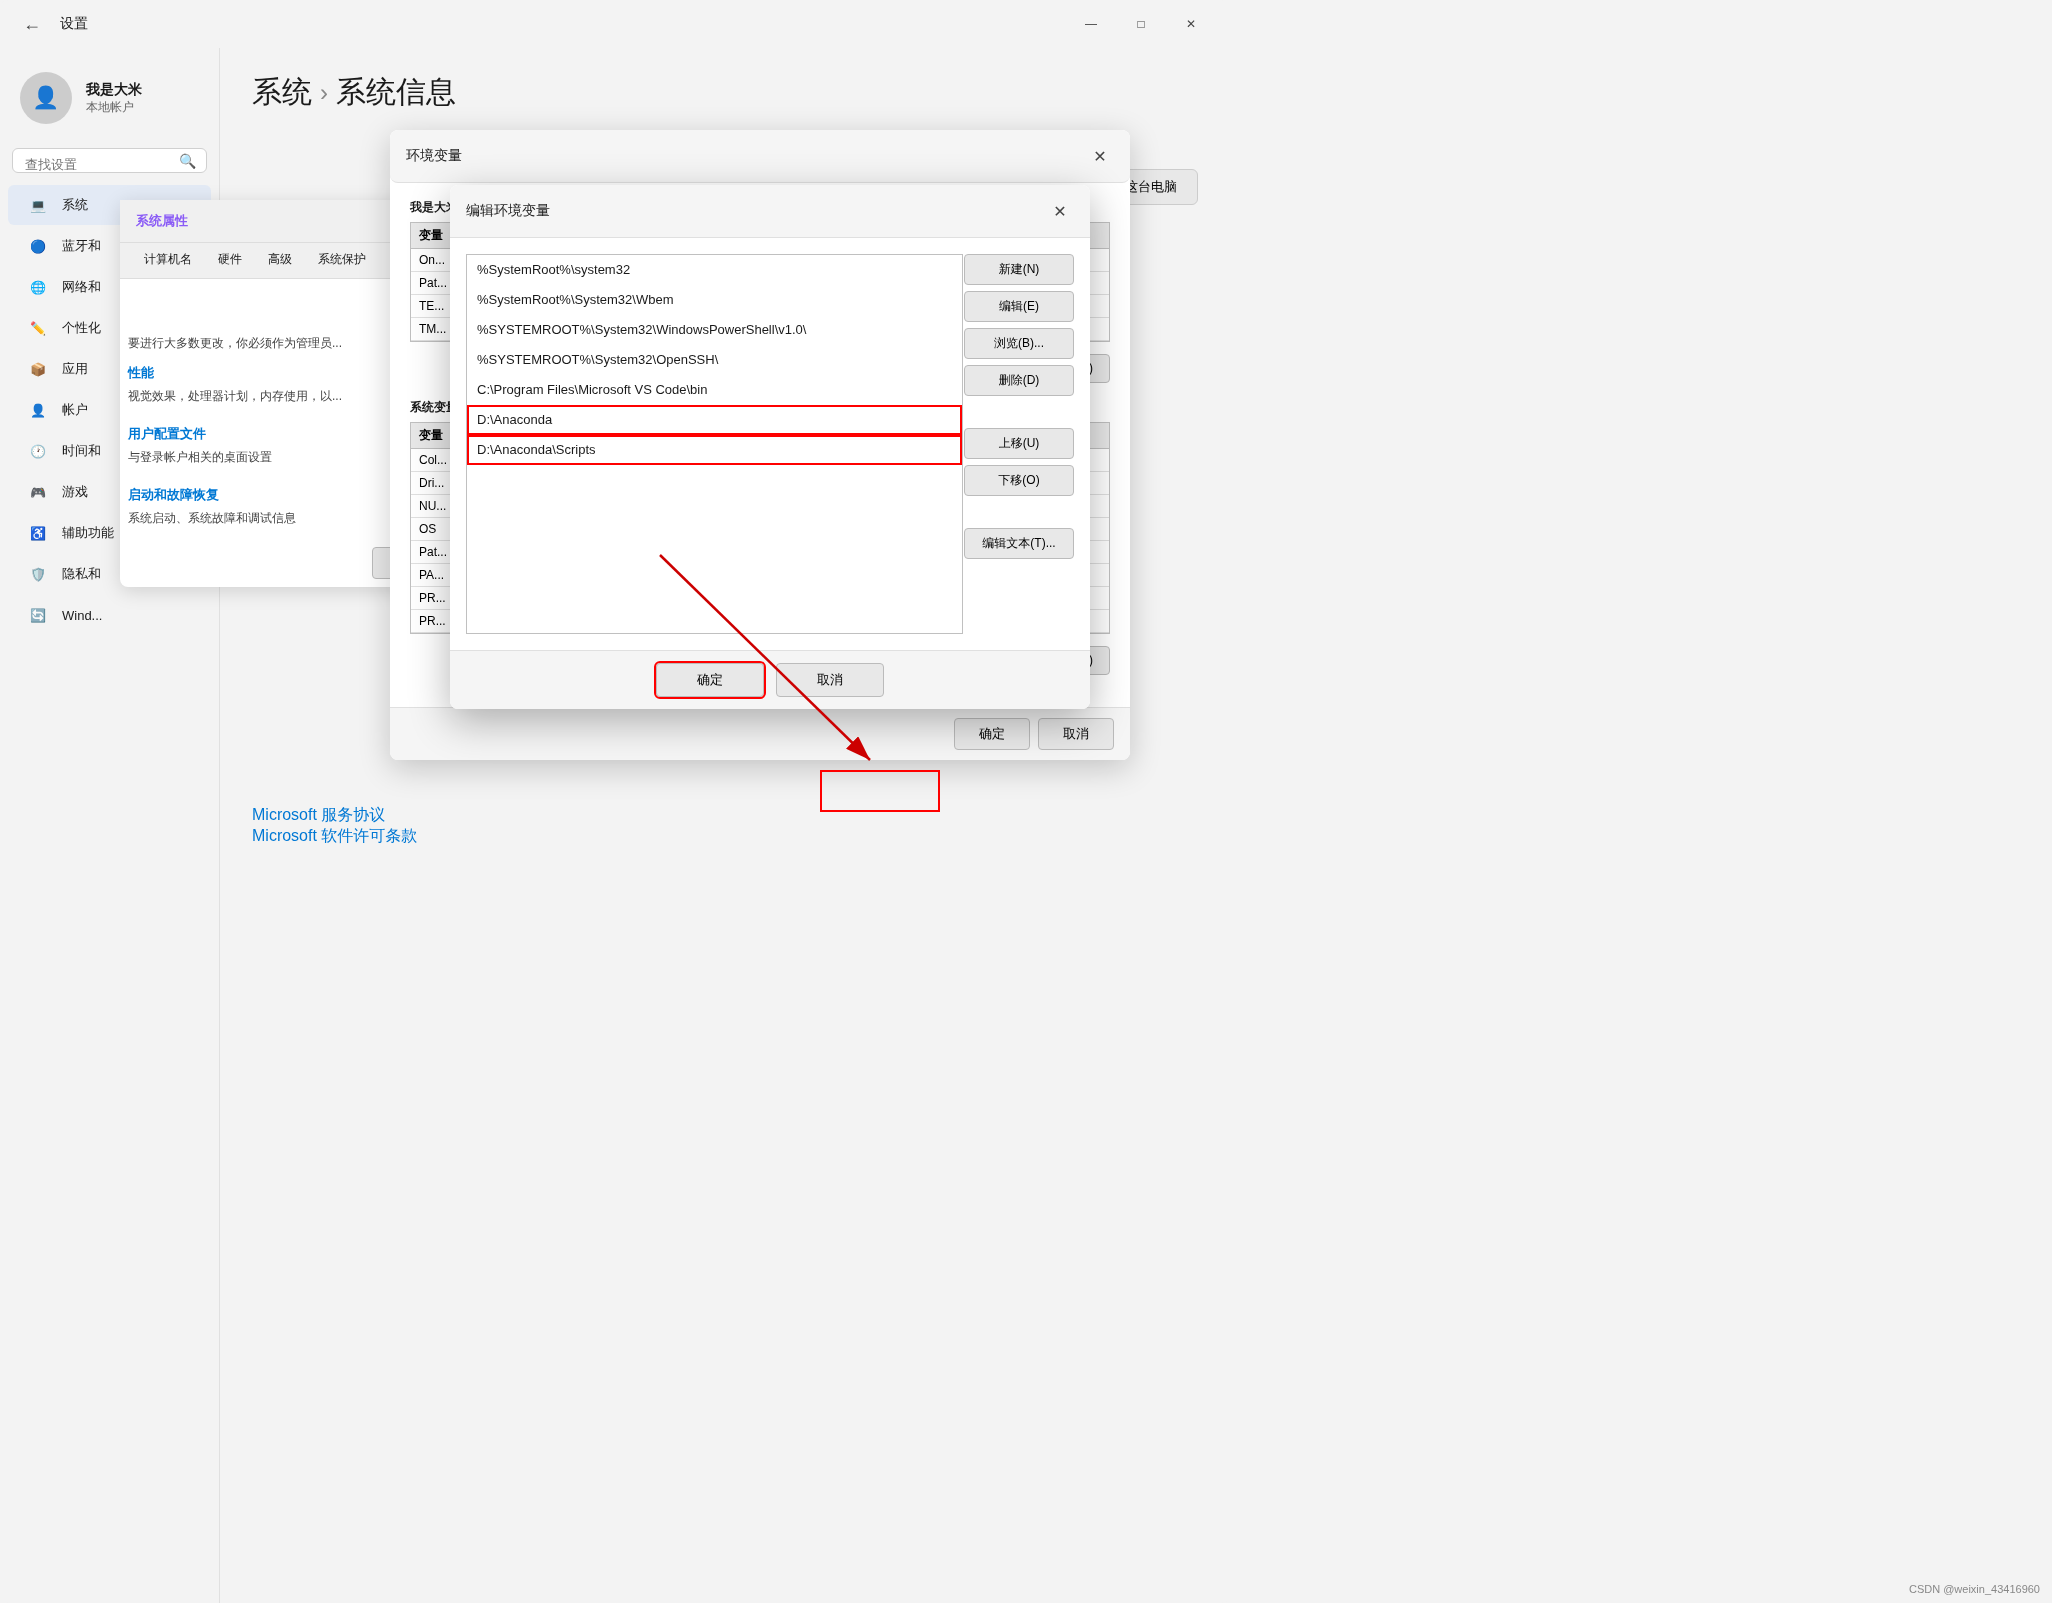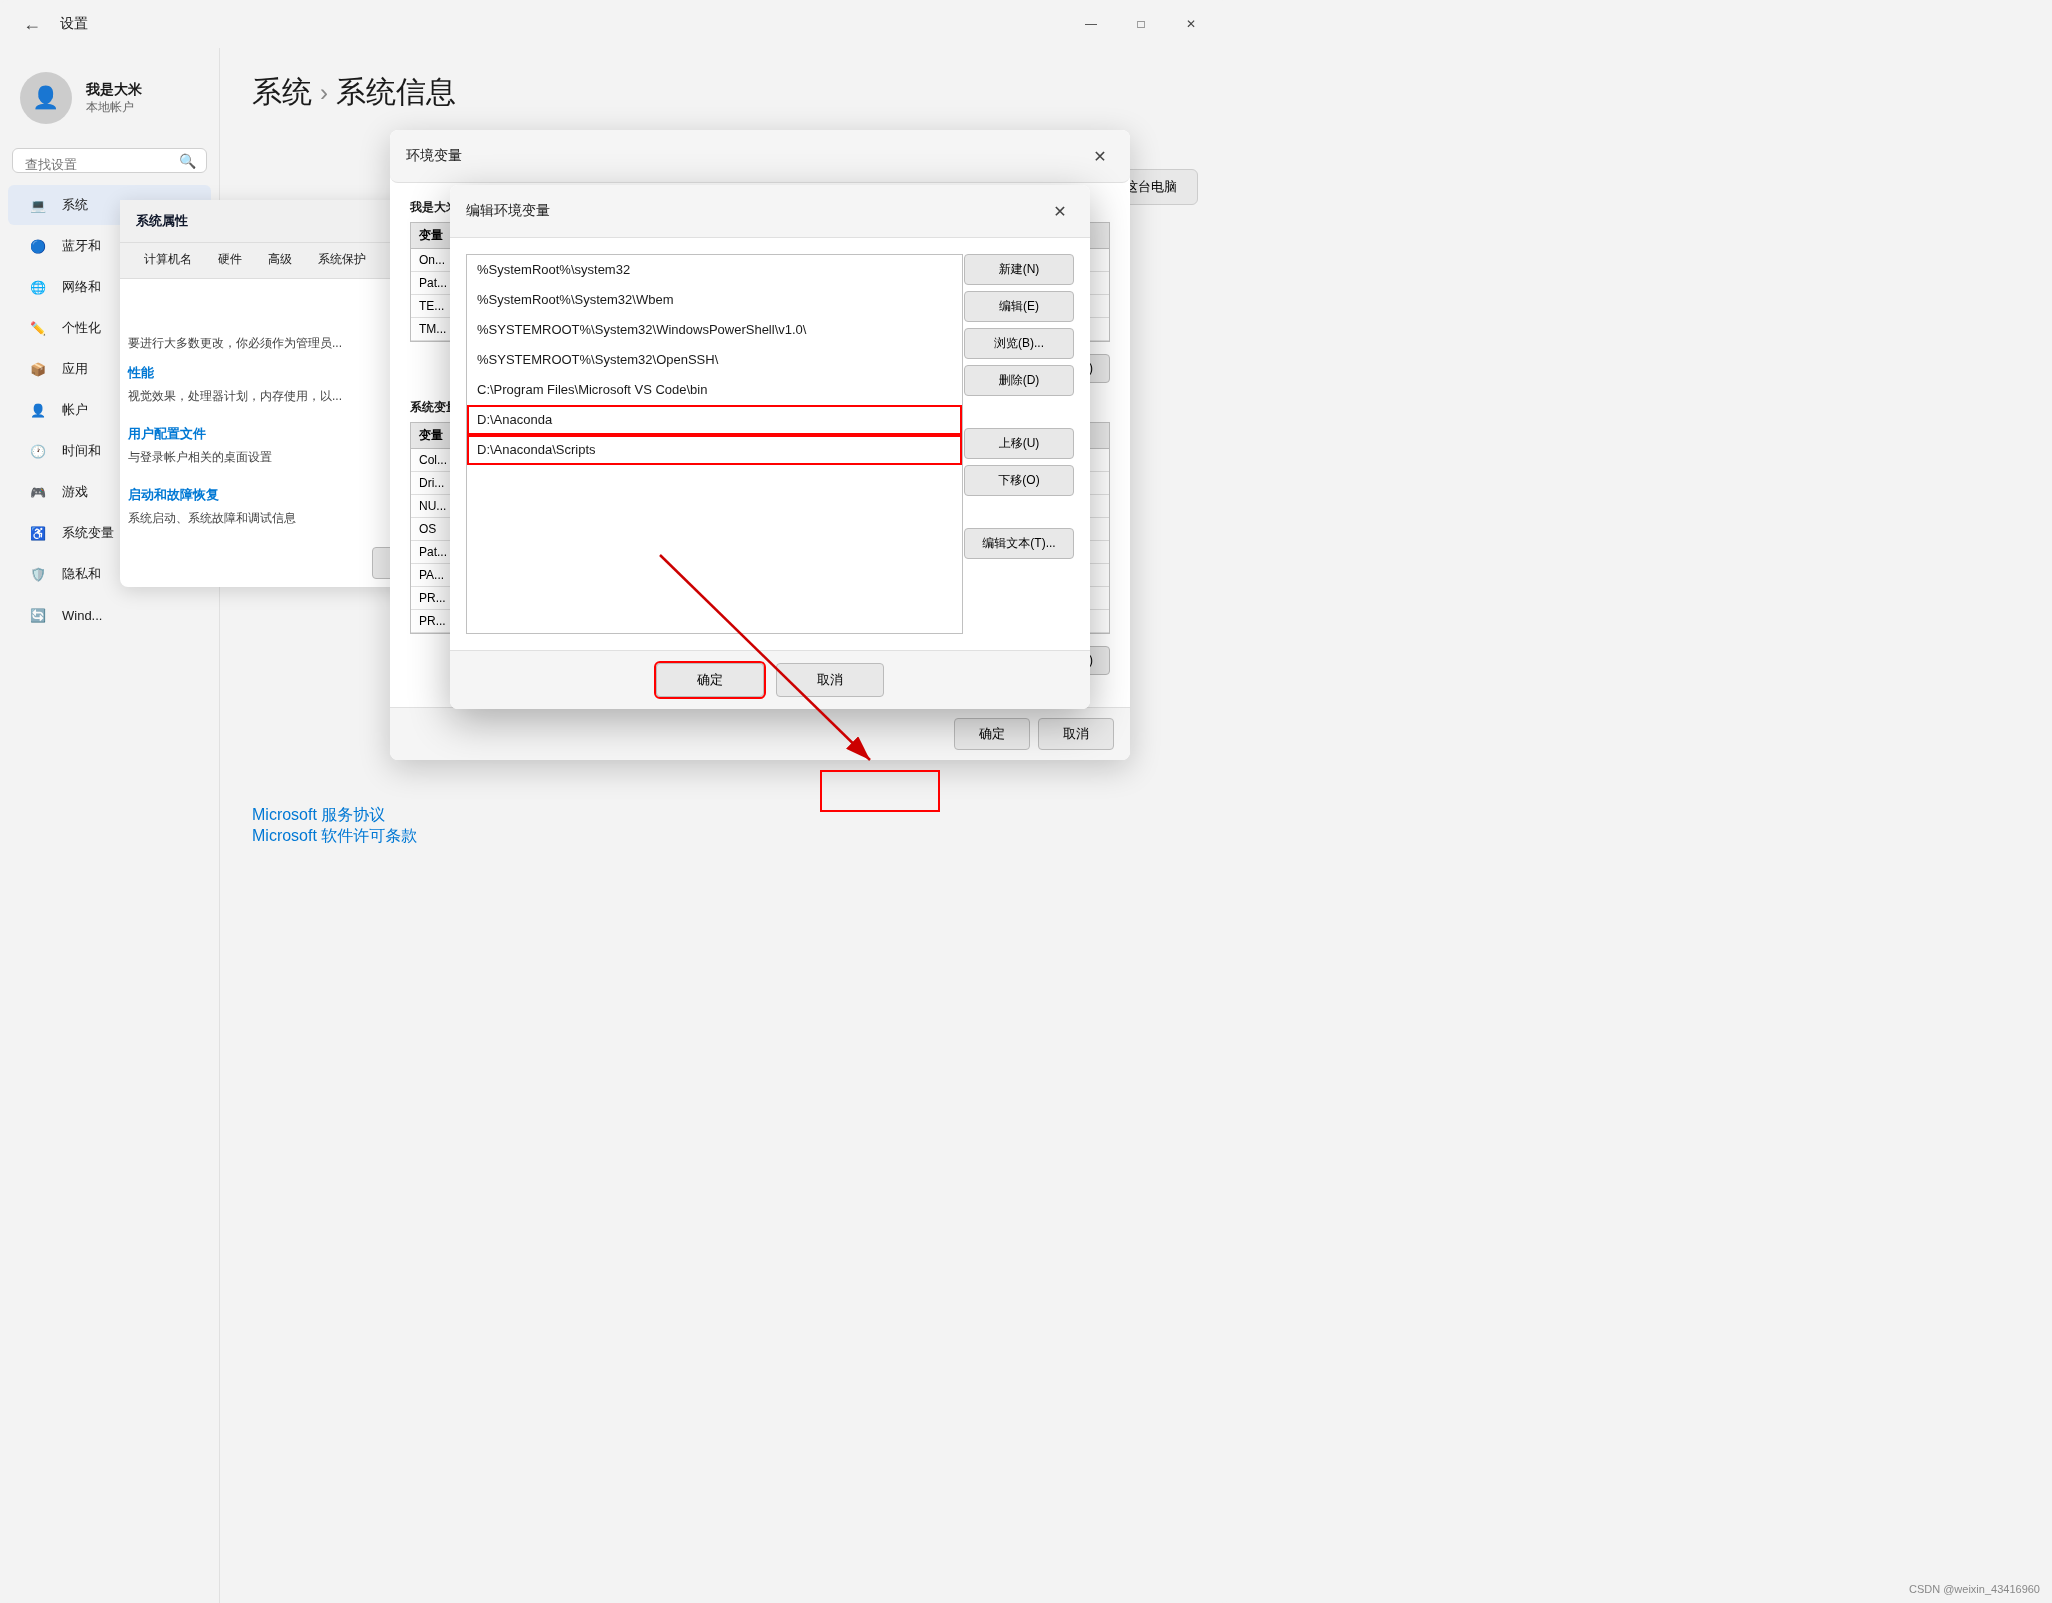--- a/index.html
+++ b/index.html
@@ -147,21 +147,21 @@
       border-radius: 8px;
       box-shadow: 0 4px 20px rgba(0,0,0,0.15);
       padding: 0;
       z-index: 10;
     }
     .sys-props-title {
       background: #f0f0f0;
       padding: 12px 16px;
       font-size: 13px;
       font-weight: 600;
-      color: #0f172a;
+      color: #8b5cf6;
       border-bottom: 1px solid #ddd;
     }
     .sys-tabs {
       display: flex;
       background: #f0f0f0;
       padding: 0 12px;
       gap: 2px;
       border-bottom: 1px solid #ddd;
     }
     .sys-tab {
@@ -459,21 +459,21 @@
       <div class="sidebar-item">
         <span class="sidebar-icon">🕐</span>
         <span>时间和</span>
       </div>
       <div class="sidebar-item">
         <span class="sidebar-icon">🎮</span>
         <span>游戏</span>
       </div>
       <div class="sidebar-item">
         <span class="sidebar-icon">♿</span>
-        <span>系统变量</span>
+        <span>辅助功能</span>
       </div>
       <div class="sidebar-item">
         <span class="sidebar-icon">🛡️</span>
         <span>隐私和</span>
       </div>
       <div class="sidebar-item">
         <span class="sidebar-icon">🔄</span>
         <span>Wind...</span>
       </div>
     </div>

